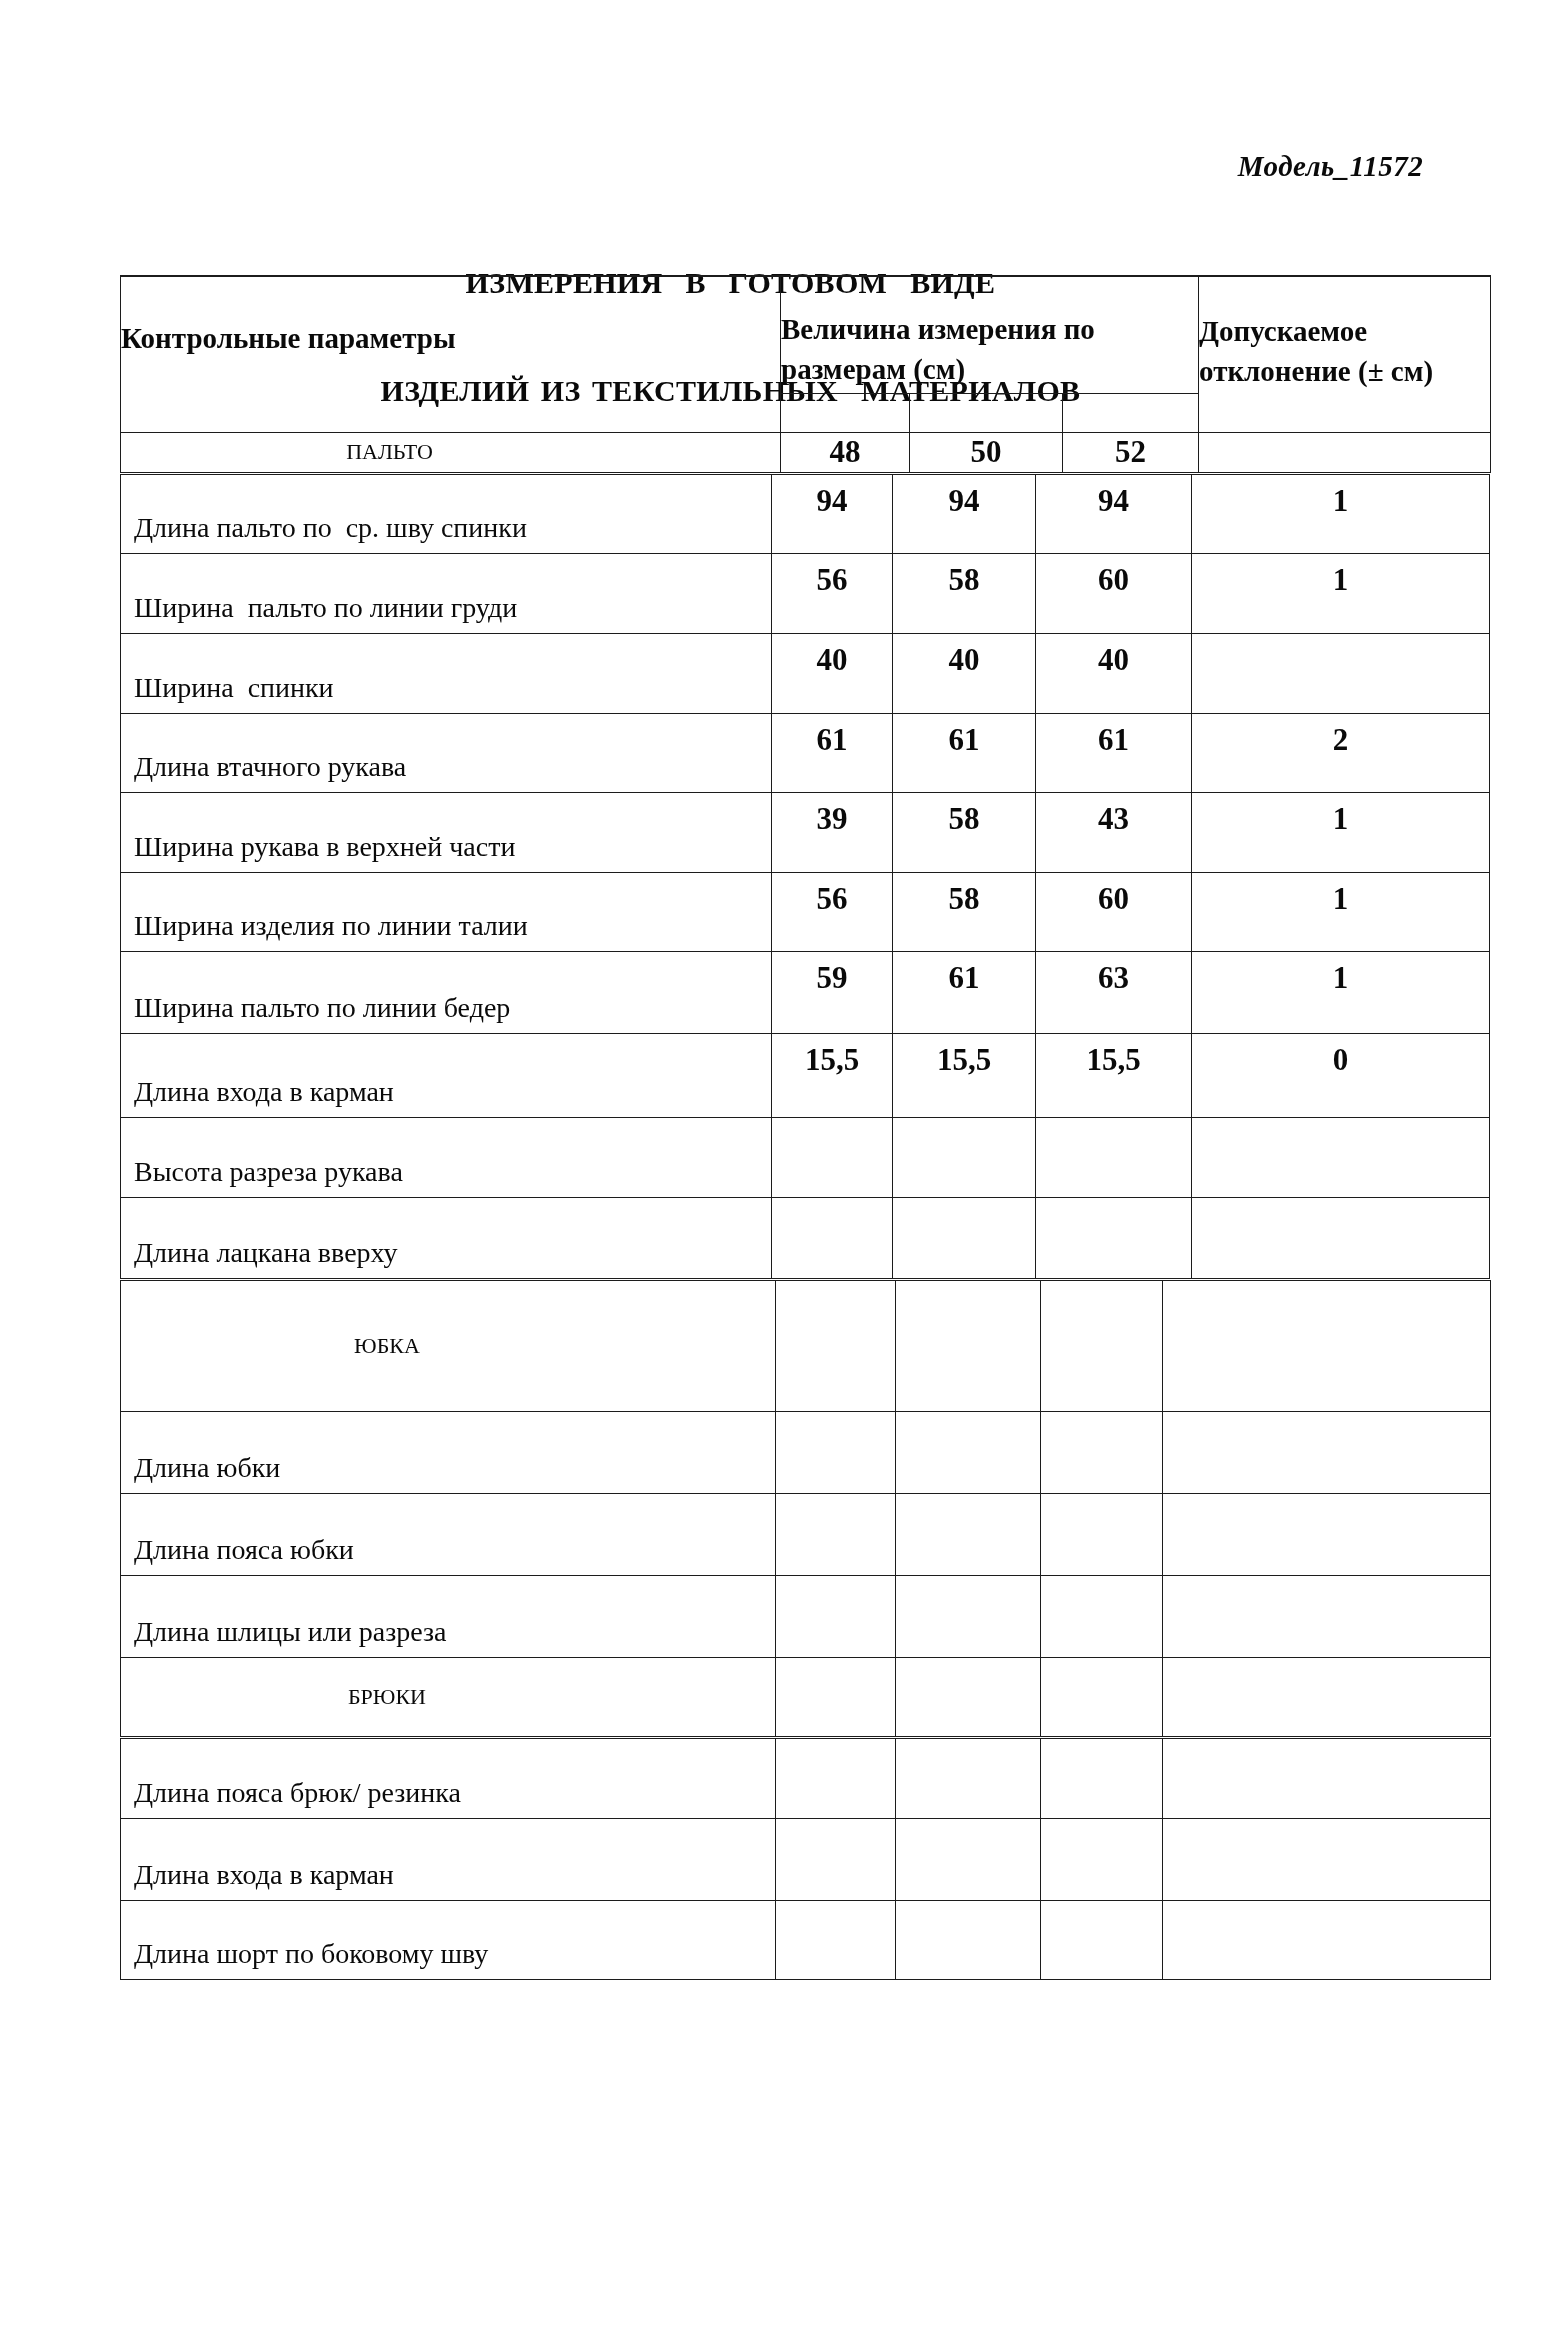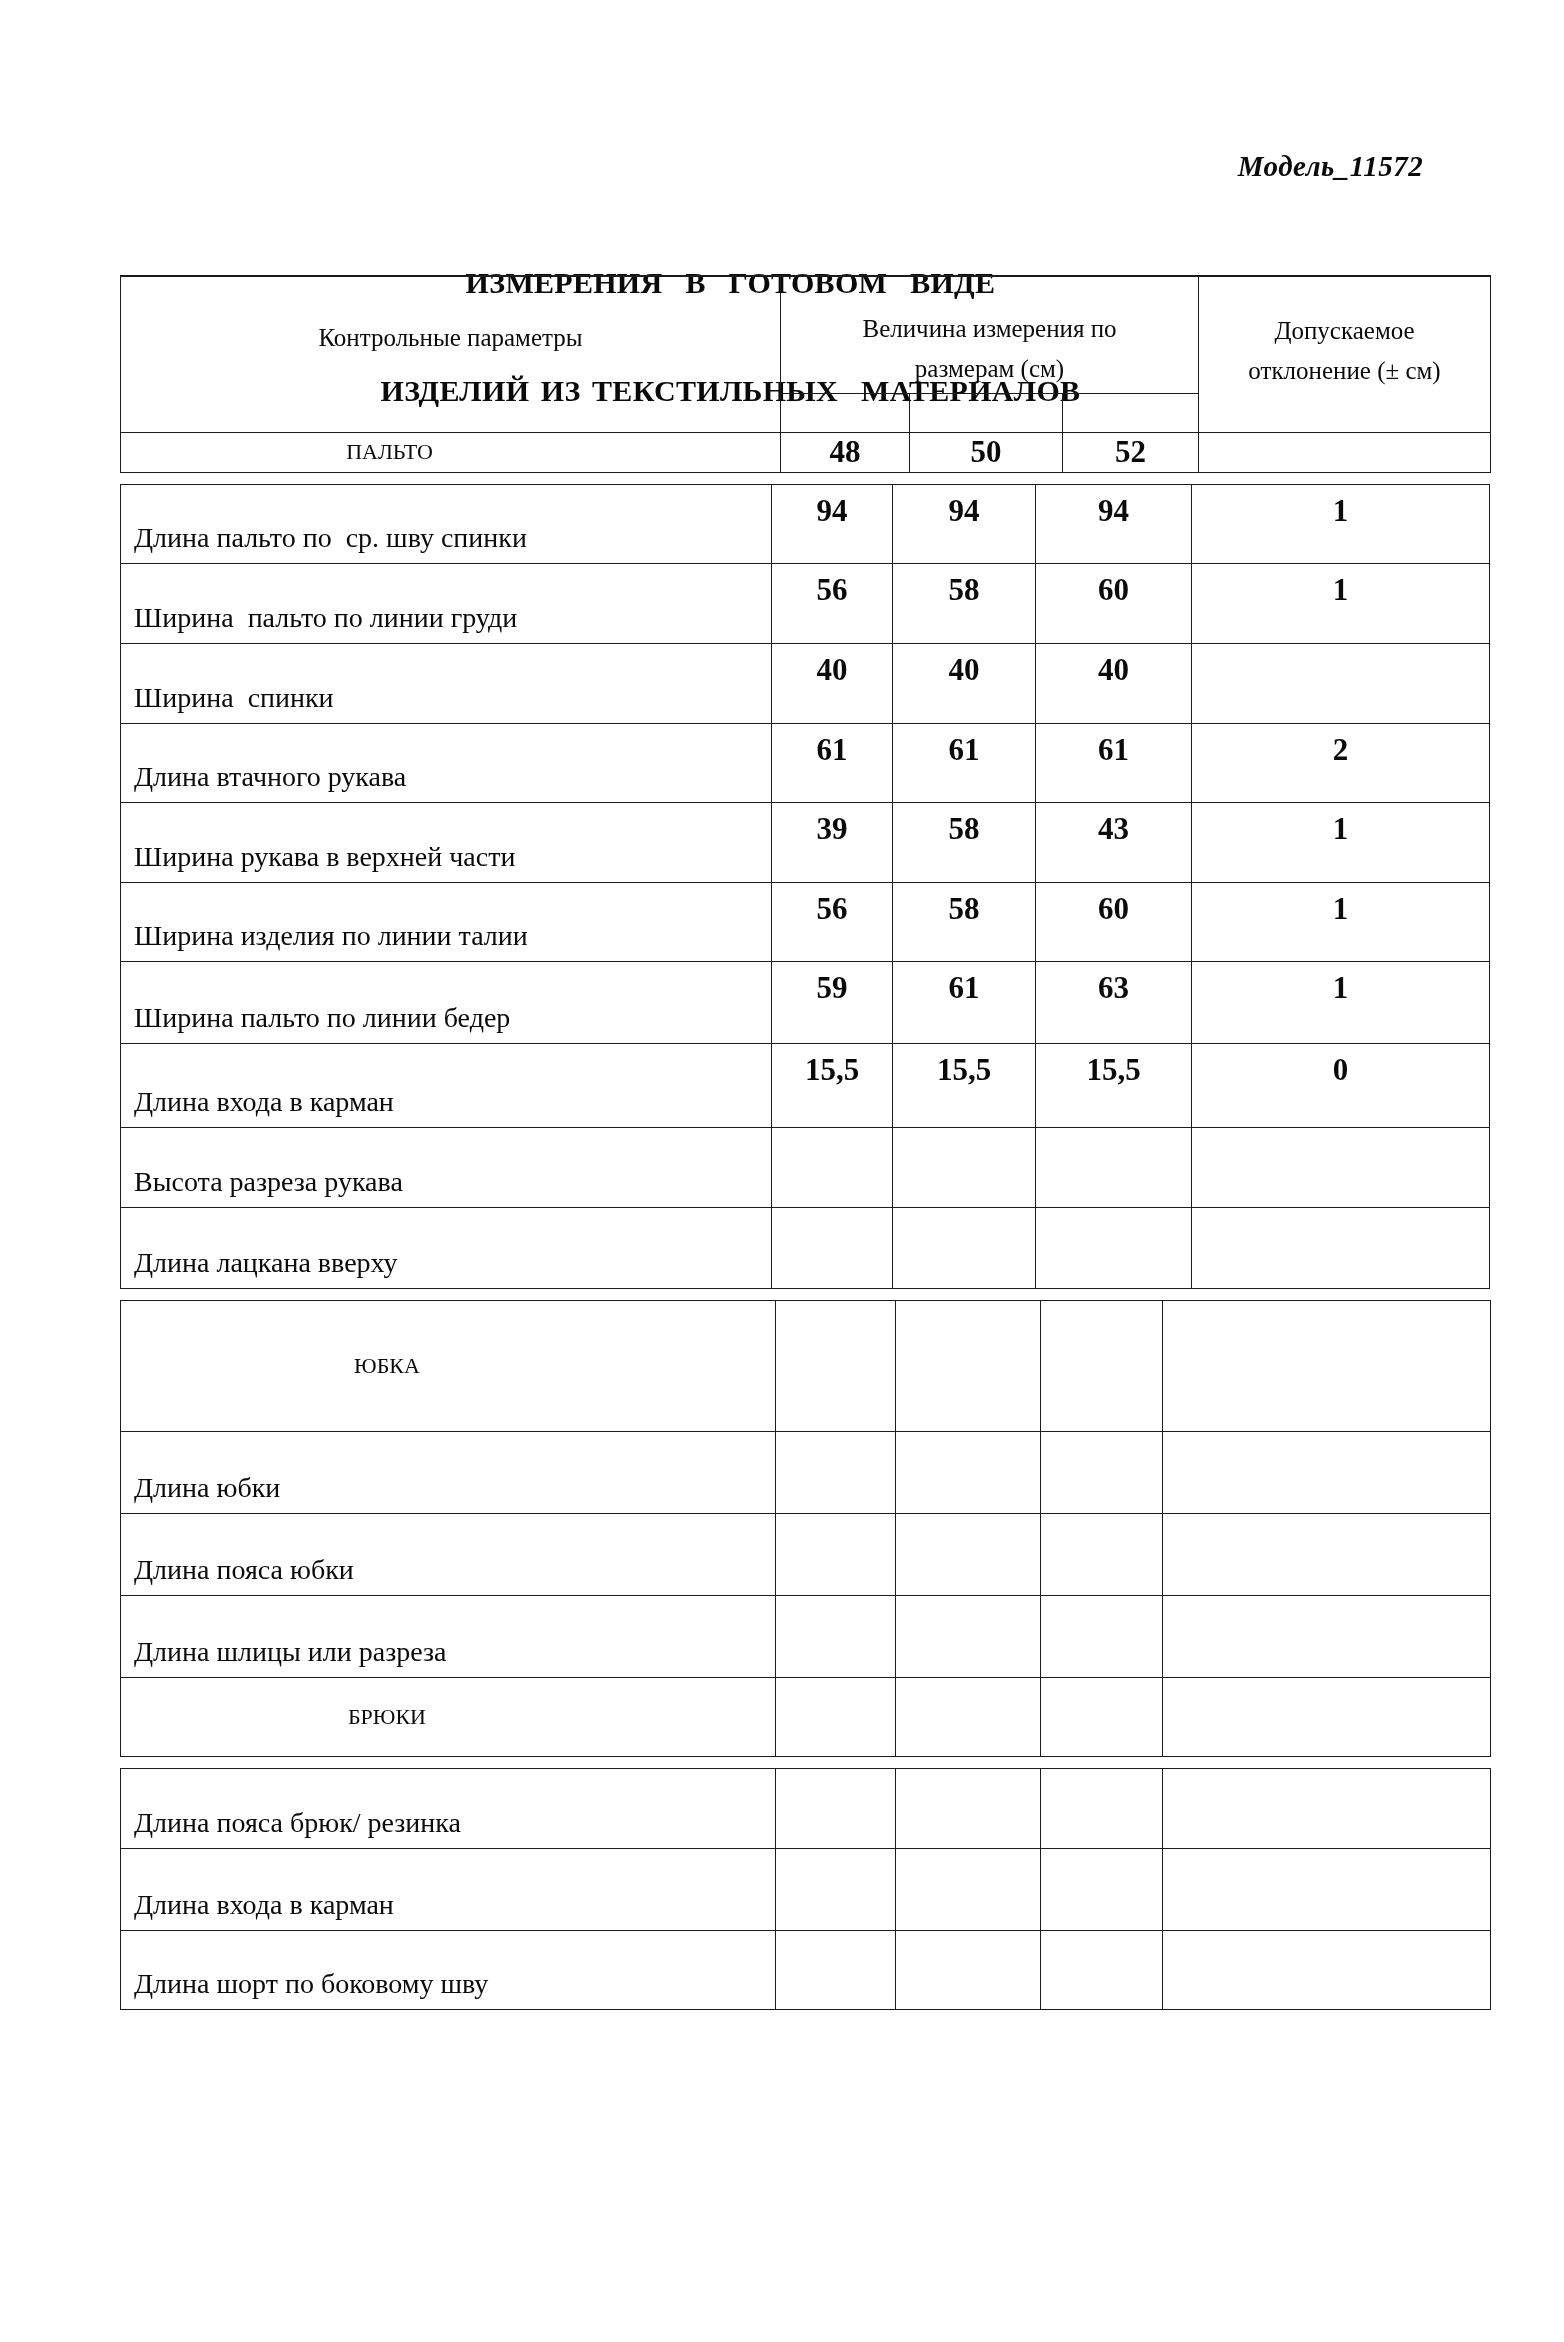--- a/index.html
+++ b/index.html
@@ -9,26 +9,26 @@
 
   .model{position:absolute;left:1270;left:1190px;top:150px;width:281px;
          font-size:29px;font-weight:bold;font-style:italic;text-align:center;
          letter-spacing:0.5px;}
   .title{position:absolute;left:234px;top:193px;width:993px;text-align:center;
          font-weight:bold;font-size:30px;line-height:36px;white-space:pre;
          word-spacing:3.7px;letter-spacing:0.3px;}
 
   .tables{position:absolute;left:120px;top:275px;width:1370px;}
   table{border-collapse:collapse;table-layout:fixed;width:1370px;}
-  table + table{margin-top:11px;}   
+  table + table{margin-top:1px;}   
   td{border:1.9px solid #1c1c1c;padding:0;overflow:hidden;}
   .tA{border-top:2.8px solid #1c1c1c;}
 
   
-  .hc{text-align:center;vertical-align:middle;font-size:25px;line-height:40px;}
+  .hc{vertical-align:middle;font-size:29px;line-height:40px;font-weight:bold;}
   .hc.params{padding-bottom:32px;}
   .hc.vals{vertical-align:bottom;padding-bottom:3.7px;}
   .hc.tol{padding-bottom:5.6px;}
 
   
   .sec{font-size:22px;text-align:center;vertical-align:middle;
        padding-right:122px;white-space:pre;}
 
   
   .lbl{font-size:28px;vertical-align:bottom;text-align:left;

